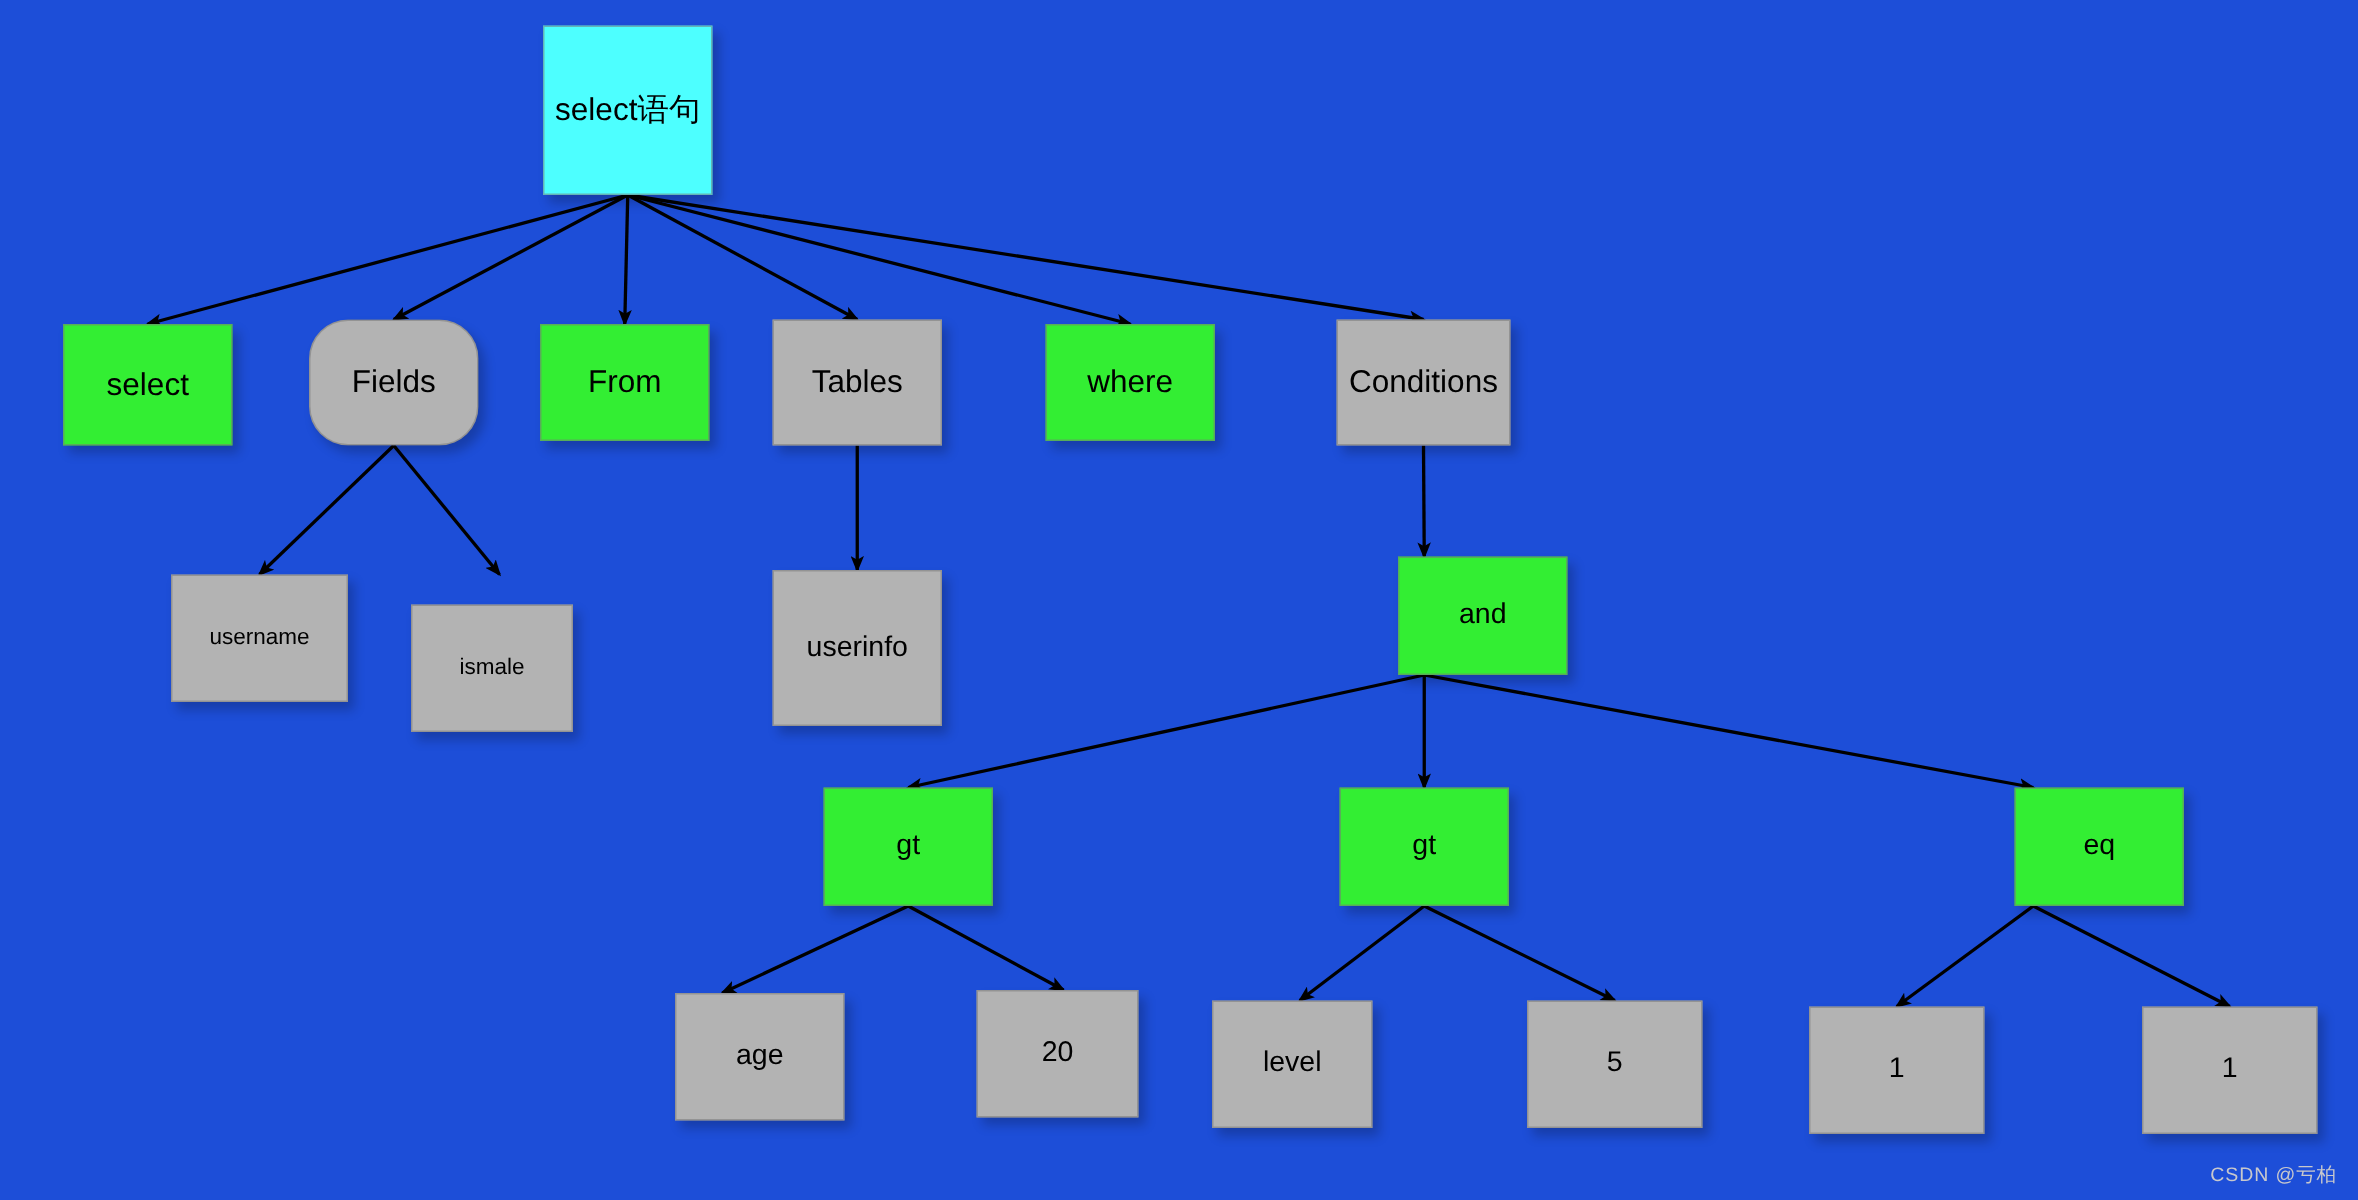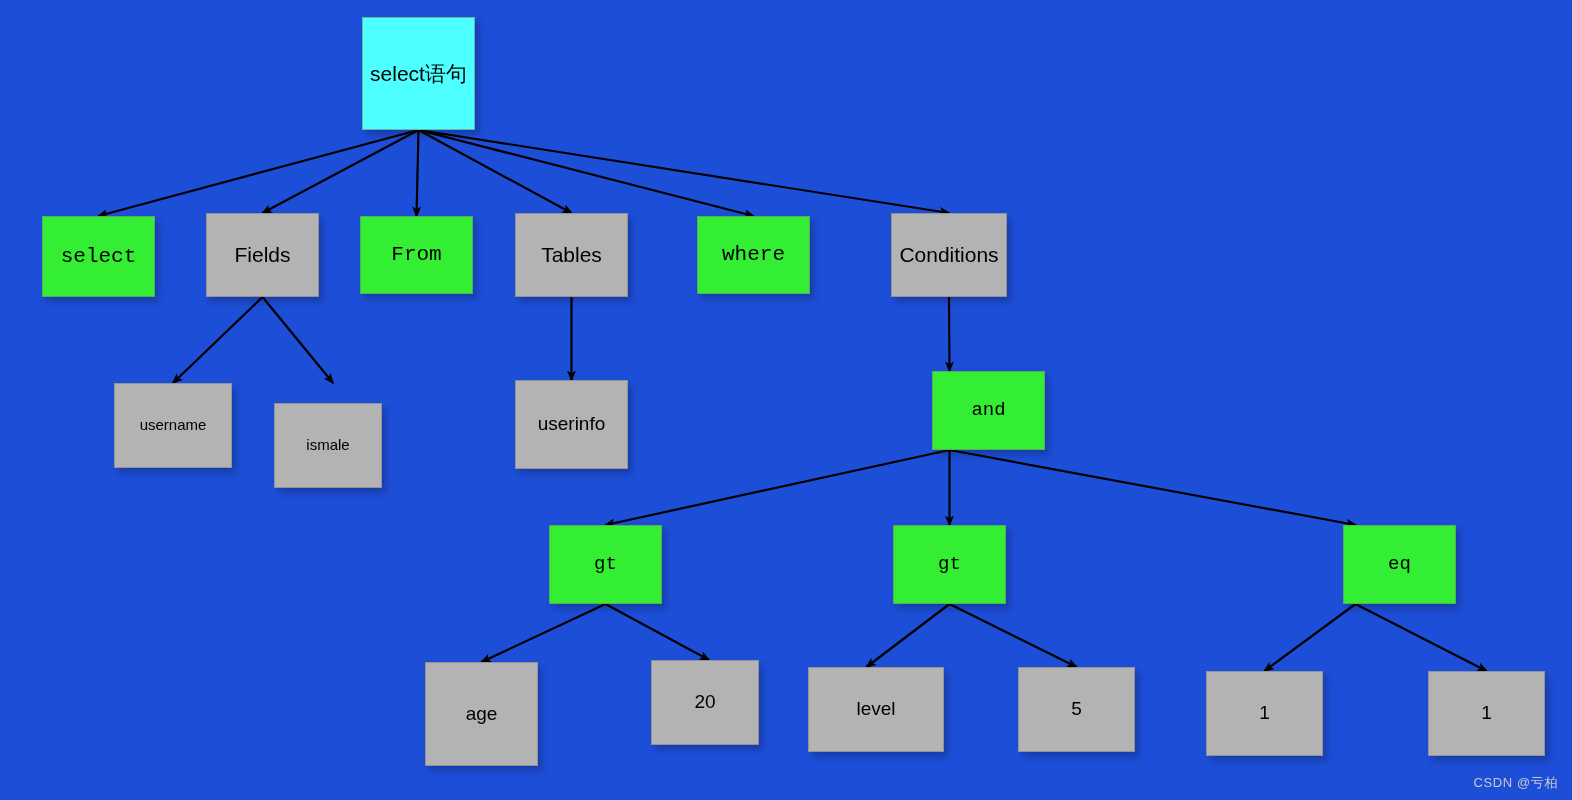--- a/index.html
+++ b/index.html
@@ -32,21 +32,21 @@
     align-items: center;
     justify-content: center;
     color: #000000;
     text-align: center;
     line-height: 1.1;
     border: 1px solid rgba(120,120,120,0.55);
     box-shadow: 4px 5px 7px rgba(0,0,0,0.22);
     z-index: 2;
     white-space: nowrap;
   }
-  .node.green  { background: #33ee33; font-family: Liberation Mono, monospace; }
+  .node.green  { background: #33ee33; }
   .node.gray   { background: #b3b3b3; }
   .node.cyan   { background: #4dffff; }
 
   .fs-lg { font-size: 21px; }
   .fs-md { font-size: 19px; }
   .fs-sm { font-size: 15px; }
 
   #watermark {
     position: absolute;
     right: 14px;
@@ -91,63 +91,63 @@
       </g>
   </svg>
 
   <div id="nodes-layer">
       <div class="node cyan fs-lg" style="left: 362px; top: 17px; width: 113px; height: 113px;">
         <span>select语句</span>
       </div>
       <div class="node green fs-lg" style="left: 42px; top: 216px; width: 113px; height: 81px;">
         <span>select</span>
       </div>
-      <div class="node gray fs-lg" style="left: 206px; top: 213px; width: 113px; height: 84px;">
+      <div class="node gray fs-lg" style="left: 206px; top: 213px; width: 113px; height: 84px; border-radius: 26px;">
         <span>Fields</span>
       </div>
       <div class="node green fs-lg" style="left: 360px; top: 216px; width: 113px; height: 78px;">
         <span>From</span>
       </div>
       <div class="node gray fs-lg" style="left: 515px; top: 213px; width: 113px; height: 84px;">
         <span>Tables</span>
       </div>
       <div class="node green fs-lg" style="left: 697px; top: 216px; width: 113px; height: 78px;">
         <span>where</span>
       </div>
       <div class="node gray fs-lg" style="left: 891px; top: 213px; width: 116px; height: 84px;">
         <span>Conditions</span>
       </div>
       <div class="node gray fs-sm" style="left: 114px; top: 383px; width: 118px; height: 85px;">
         <span>username</span>
       </div>
       <div class="node gray fs-sm" style="left: 274px; top: 403px; width: 108px; height: 85px;">
         <span>ismale</span>
       </div>
-      <div class="node gray fs-md" style="left: 515px; top: 380px; width: 113px; height: 89px;">
+      <div class="node gray fs-md" style="left: 515px; top: 380px; width: 113px; height: 104px;">
         <span>userinfo</span>
       </div>
       <div class="node green fs-md" style="left: 893px; top: 371px; width: 113px; height: 79px; margin-left: 39px;">
         <span>and</span>
       </div>
       <div class="node green fs-md" style="left: 549px; top: 525px; width: 113px; height: 79px;">
         <span>gt</span>
       </div>
       <div class="node green fs-md" style="left: 893px; top: 525px; width: 113px; height: 79px;">
         <span>gt</span>
       </div>
       <div class="node green fs-md" style="left: 1299px; top: 525px; width: 113px; height: 79px; margin-left: 44px;">
         <span>eq</span>
       </div>
-      <div class="node gray fs-md" style="left: 425px; top: 662px; width: 113px; height: 104px; justify-content: center;">
+      <div class="node gray fs-md" style="left: 450px; top: 662px; width: 113px; height: 85px; justify-content: center;">
         <span>age</span>
       </div>
       <div class="node gray fs-md" style="left: 651px; top: 660px; width: 108px; height: 85px;">
         <span>20</span>
       </div>
-      <div class="node gray fs-md" style="left: 808px; top: 667px; width: 136px; height: 85px;">
+      <div class="node gray fs-md" style="left: 808px; top: 667px; width: 107px; height: 85px;">
         <span>level</span>
       </div>
       <div class="node gray fs-md" style="left: 1018px; top: 667px; width: 117px; height: 85px;">
         <span>5</span>
       </div>
       <div class="node gray fs-md" style="left: 1206px; top: 671px; width: 117px; height: 85px;">
         <span>1</span>
       </div>
       <div class="node gray fs-md" style="left: 1428px; top: 671px; width: 117px; height: 85px;">
         <span>1</span>

